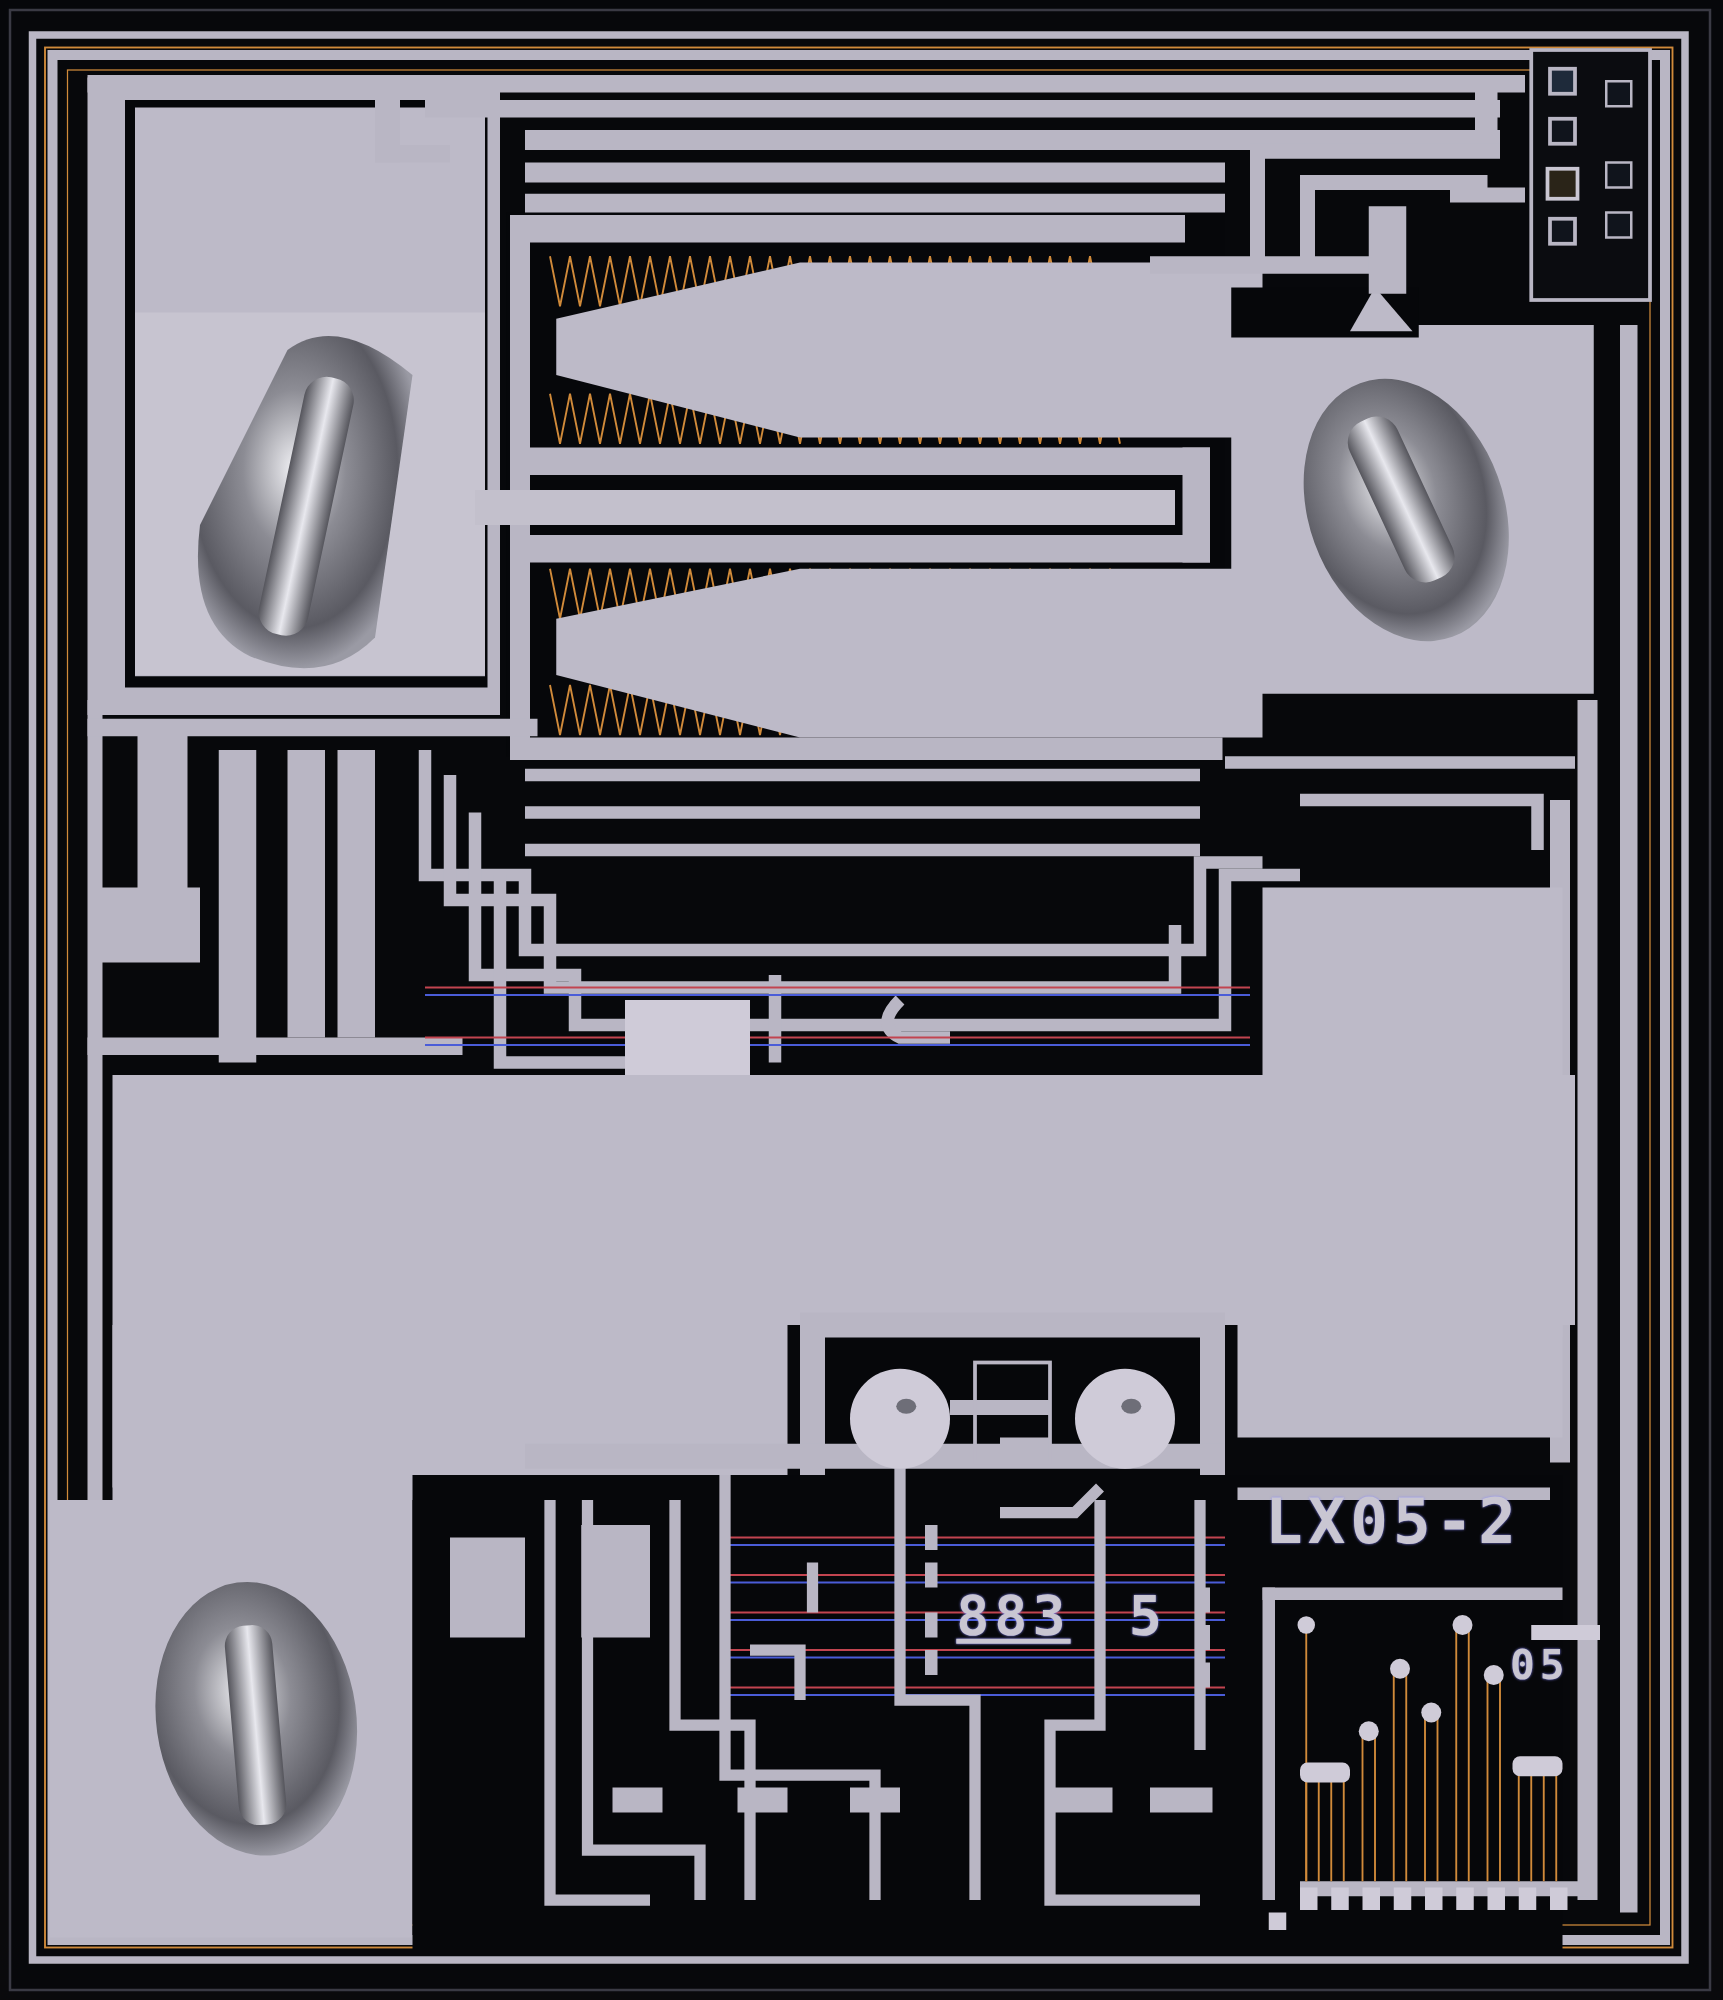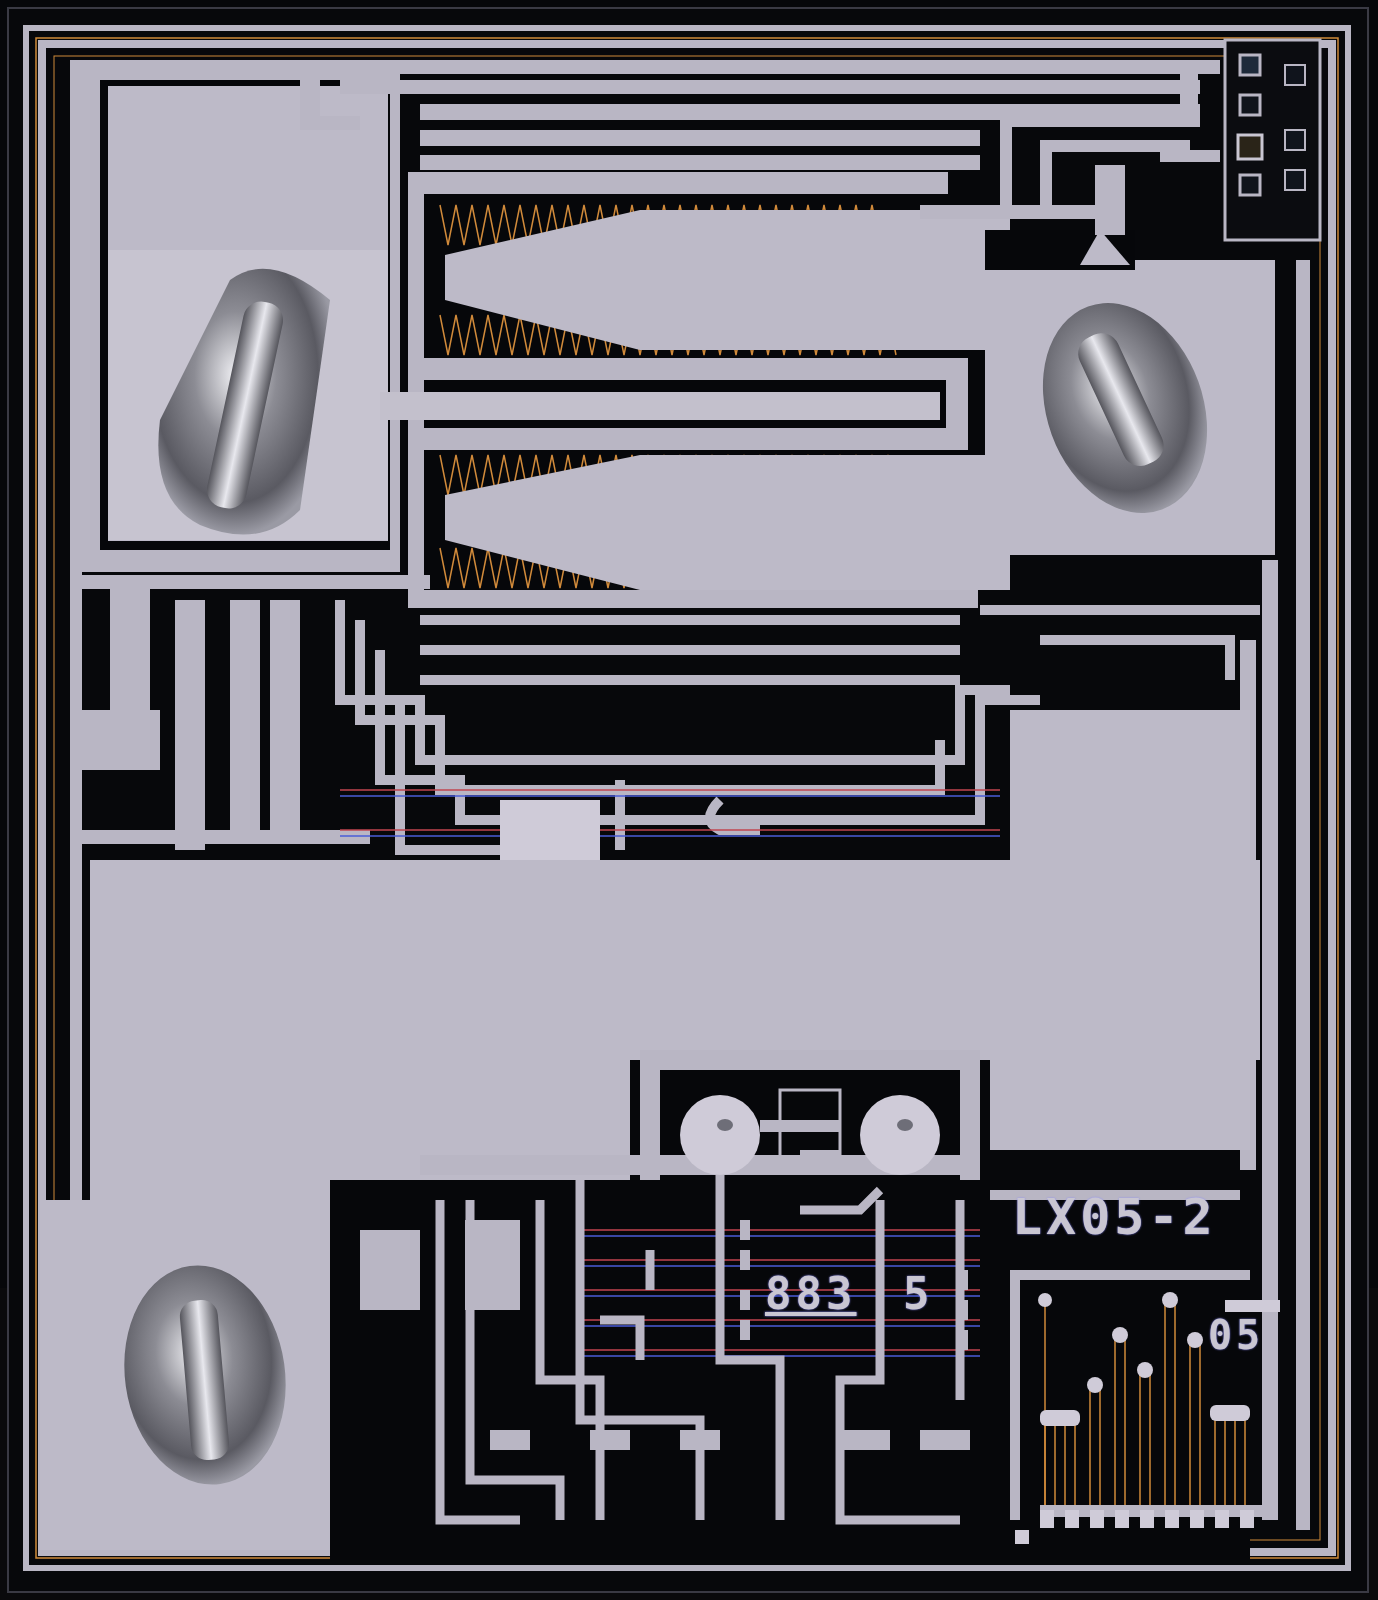--- a/index.html
+++ b/index.html
@@ -240,14 +240,14 @@
     <ellipse cx="205" cy="1375" rx="80" ry="110" fill="url(#ball)" transform="rotate(-8 205 1375)"></ellipse>
     <rect x="185" y="1300" width="38" height="160" rx="16" fill="url(#wire)" transform="rotate(-5 205 1375)"></rect>
   </g>
 
   <rect x="0" y="0" width="1378" height="1600" fill="#ffffff" opacity="0"></rect>
 </svg>
 
 <div class="label" style="left:1012px; top:1188px; font-size:50px;">LX05-2</div>
 <div class="label" style="left:765px; top:1268px; font-size:44px;text-decoration:underline;">883</div>
 <div class="label" style="left:903px; top:1268px; font-size:44px;">5</div>
-<div class="label" style="left:1208px; top:1312px; font-size:40px;">05</div>
+<div class="label" style="left:1208px; top:1312px; font-size:33px;">05</div>
 </div>
 
 </body></html>

